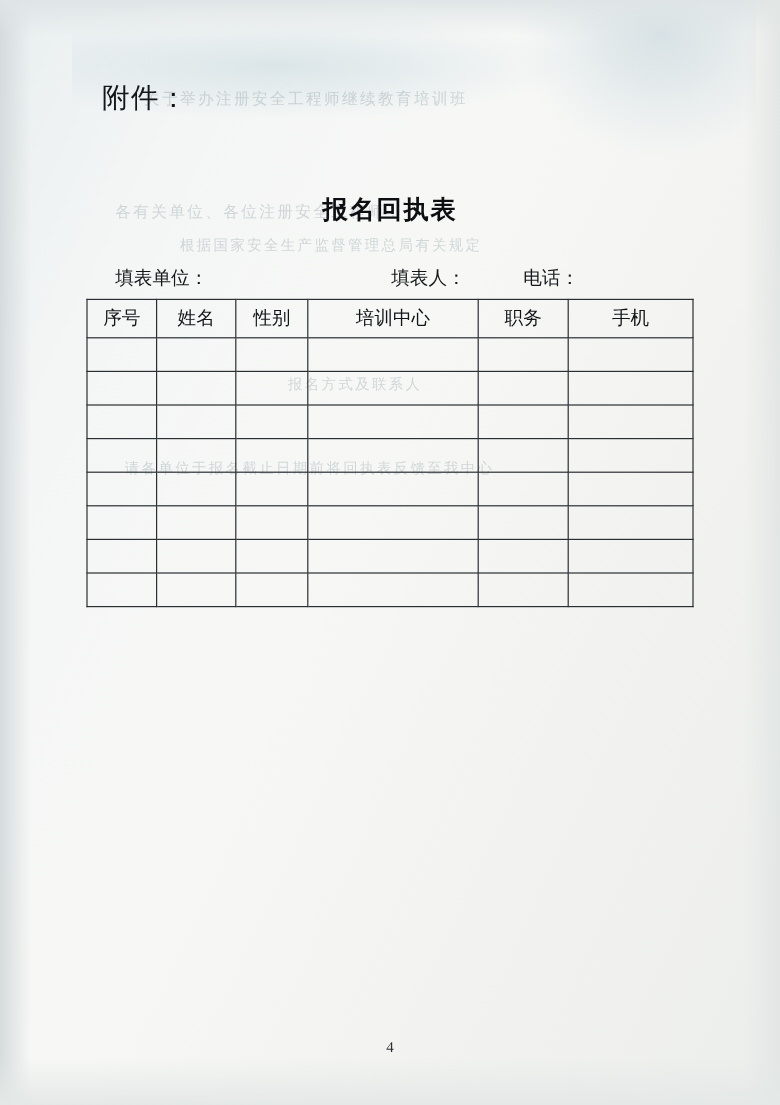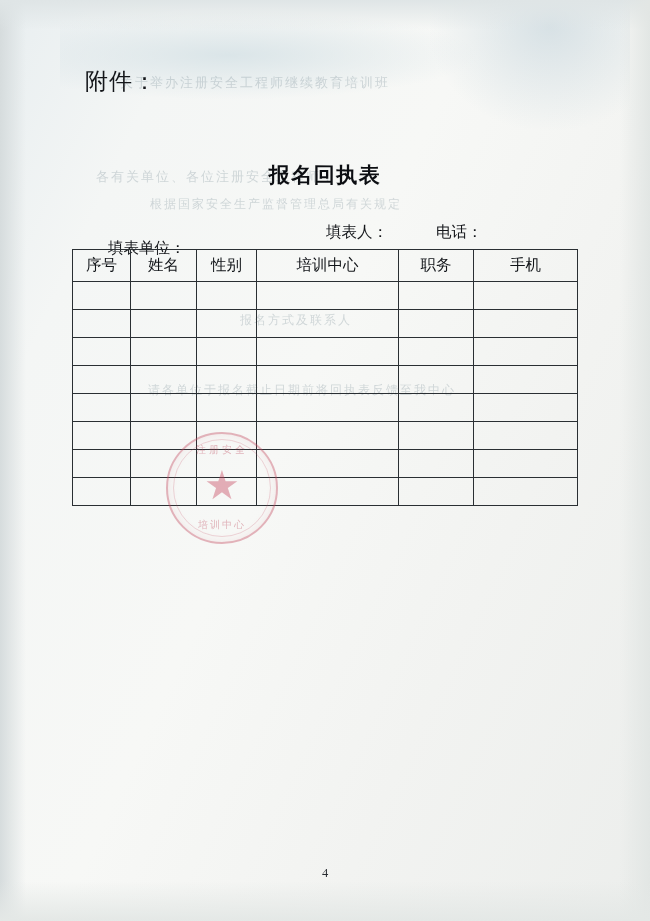--- a/index.html
+++ b/index.html
@@ -98,21 +98,21 @@
   }
 
   .meta-row {
     position: absolute;
     left: 96px;
     top: 222px;
     width: 480px;
     font-size: 15.5px;
     color: #14161a;
   }
-  .meta-row .m1 { position: absolute; left: 0; top: 16px; margin-left: 12px; }
+  .meta-row .m1 { position: absolute; left: 0; top: 0; }
   .meta-row .m2 { position: absolute; left: 230px; top: 0; }
   .meta-row .m3 { position: absolute; left: 340px; top: 0; }
 
   table.reg {
     position: absolute;
     left: 72px;
     top: 249px;
     width: 505px;
     border-collapse: collapse;
     table-layout: fixed;
@@ -202,21 +202,21 @@
   <div class="blotch-b"></div>
   <div class="scan-shadow-left"></div>
   <div class="scan-shadow-top"></div>
   <div class="scan-shadow-right"></div>
   <div class="scan-shadow-bottom"></div>
 
   <div class="ghost" style="left:120px; top:74px; font-size:13px;">关于举办注册安全工程师继续教育培训班</div>
   <div class="ghost" style="left:96px; top:168px; font-size:13px;">各有关单位、各位注册安全工程师：</div>
   <div class="ghost" style="left:150px; top:196px; font-size:12px;">根据国家安全生产监督管理总局有关规定</div>
   <div class="ghost" style="left:240px; top:312px; font-size:12px;">报名方式及联系人</div>
-  <div class="ghost" style="left:104px; top:382px; font-size:12px;margin-left:44px;">请各单位于报名截止日期前将回执表反馈至我中心</div>
+  <div class="ghost" style="left:104px; top:382px; font-size:12px;">请各单位于报名截止日期前将回执表反馈至我中心</div>
 
   <div class="content">
 
     <div class="attach-label">附件：</div>
 
     <div class="title-block">
       <div class="title-line second">报名回执表</div>
     </div>
 
     <div class="meta-row">
@@ -305,23 +305,16 @@
           <td></td>
           <td></td>
           <td></td>
           <td></td>
           <td></td>
           <td></td>
         </tr>
       </tbody>
     </table>
 
-    <div class="seal">
-      <div class="ring"></div>
-      <div class="ring2"></div>
-      <div class="seal-top-text">注册安全</div>
-      <div class="star">★</div>
-      <div class="seal-bottom-text">培训中心</div>
-    </div>
 
     <div class="page-number">4</div>
   </div>
 </div>
 
 </body></html>

